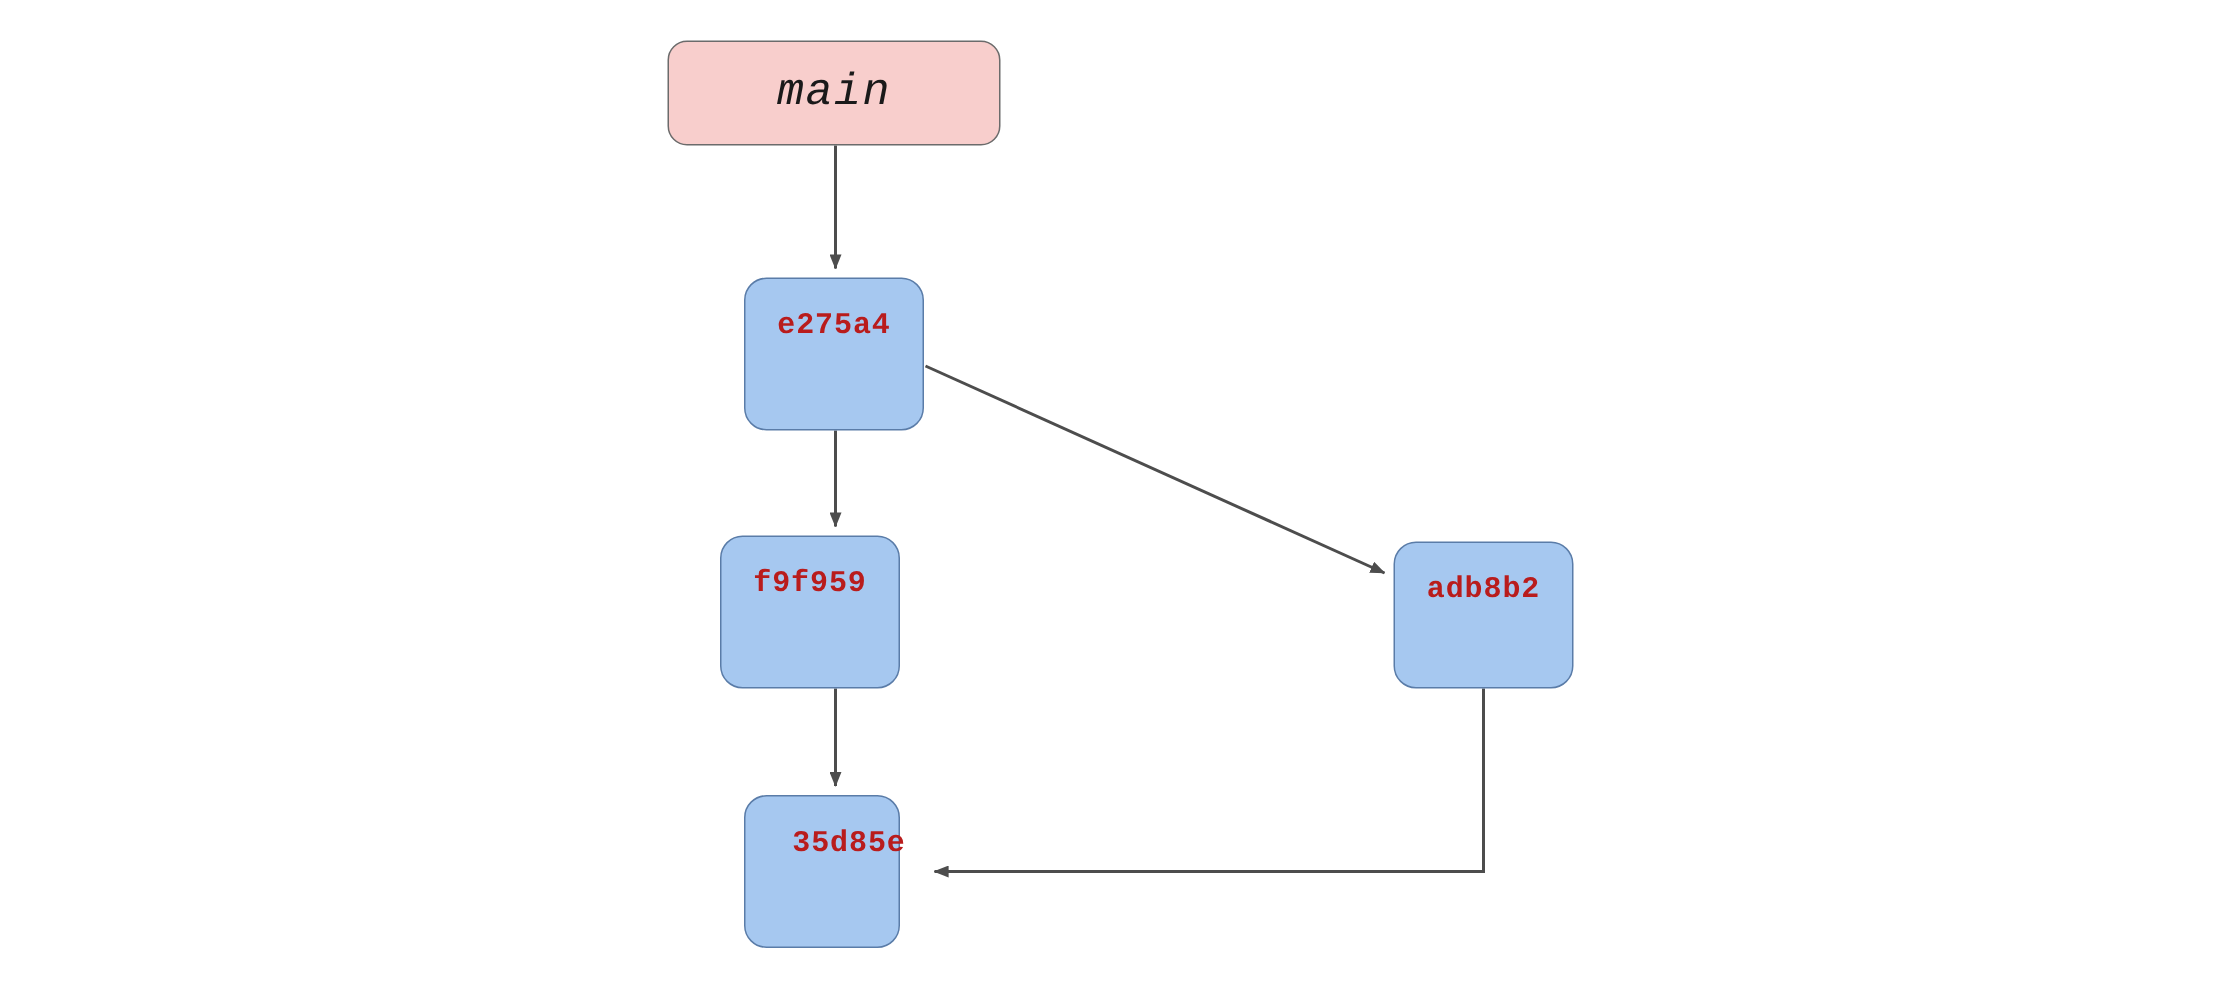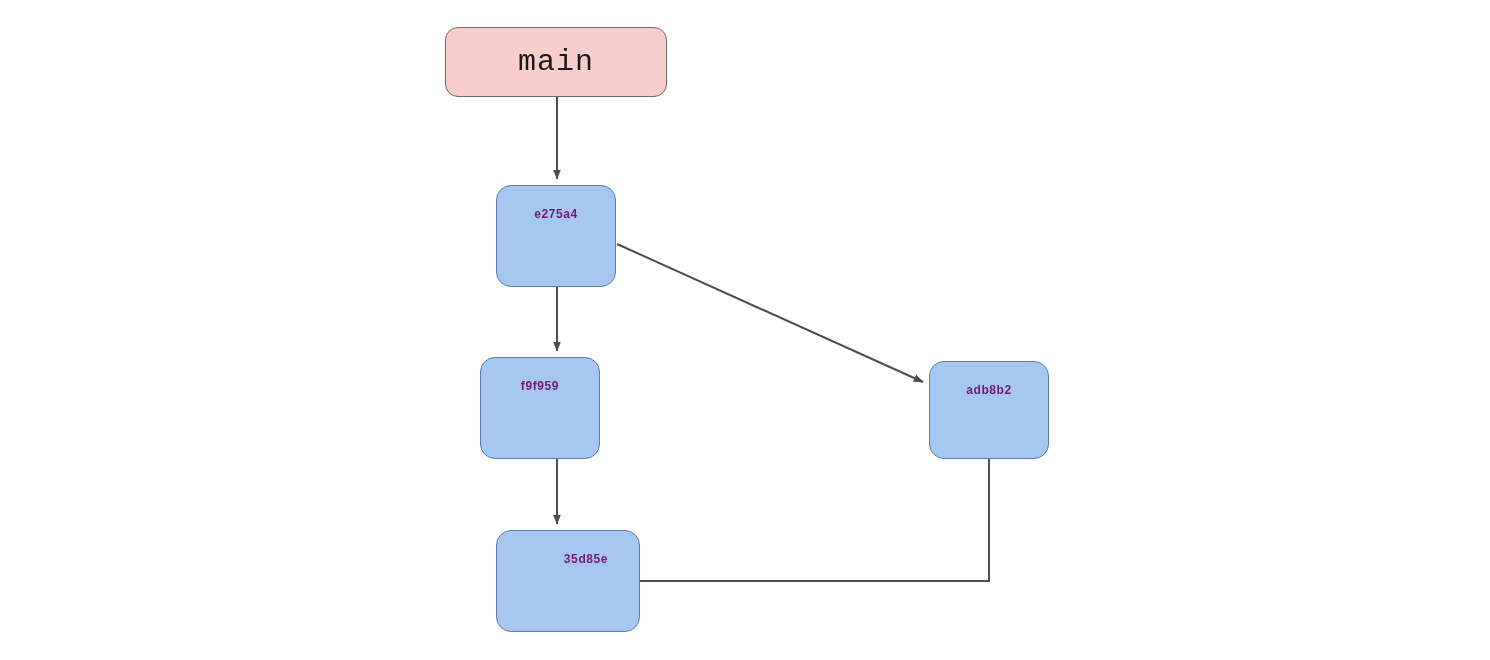--- a/index.html
+++ b/index.html
@@ -35,41 +35,42 @@
     box-sizing: border-box;
     display: flex;
     justify-content: center;
     border-radius: 14px;
   }
   .node-branch {
     background: #f8cecc;
     border: 1.6px solid #6b6b6b;
     align-items: center;
     border-radius: 13px;
+    font-style: italic;
   }
   .node-branch .node-label {
     font-family: "Liberation Mono", "DejaVu Sans Mono", monospace;
     font-size: 30px;
     font-weight: 400;
     color: #1a1a1a;
     letter-spacing: 1px;
     line-height: 1;
   }
   .node-commit {
     background: #a6c8f0;
     border: 1.7px solid #5a7ca8;
     align-items: flex-start;
     padding-top: 22px;
     border-radius: 15px;
   }
   .node-commit .node-label {
-    font-family: Liberation Sans, sans-serif;
-    font-size: 12px;
+    font-family: Liberation Mono, monospace;
+    font-size: 20px;
     font-weight: 700;
-    color: #701a75;
+    color: #b91c1c;
     letter-spacing: 0.6px;
     line-height: 1;
     white-space: nowrap;
   }
 </style>
 </head>
 <body>
 
 <div id="graph-canvas">
 
@@ -110,17 +111,17 @@
   </div>
 
   <div class="node node-commit" style="left:480px; top:357px; width:120px; height:102px;">
     <span class="node-label">f9f959</span>
   </div>
 
   <div class="node node-commit" style="left:929px; top:361px; width:120px; height:98px;text-align:center;">
     <span class="node-label">adb8b2</span>
   </div>
 
-  <div class="node node-commit" style="left:496px; top:530px; width:144px; height:102px;padding-left:36px;">
+  <div class="node node-commit" style="left:496px; top:530px; width:104px; height:102px;padding-left:36px;">
     <span class="node-label">35d85e</span>
   </div>
 
 </div>
 
 </body></html>

